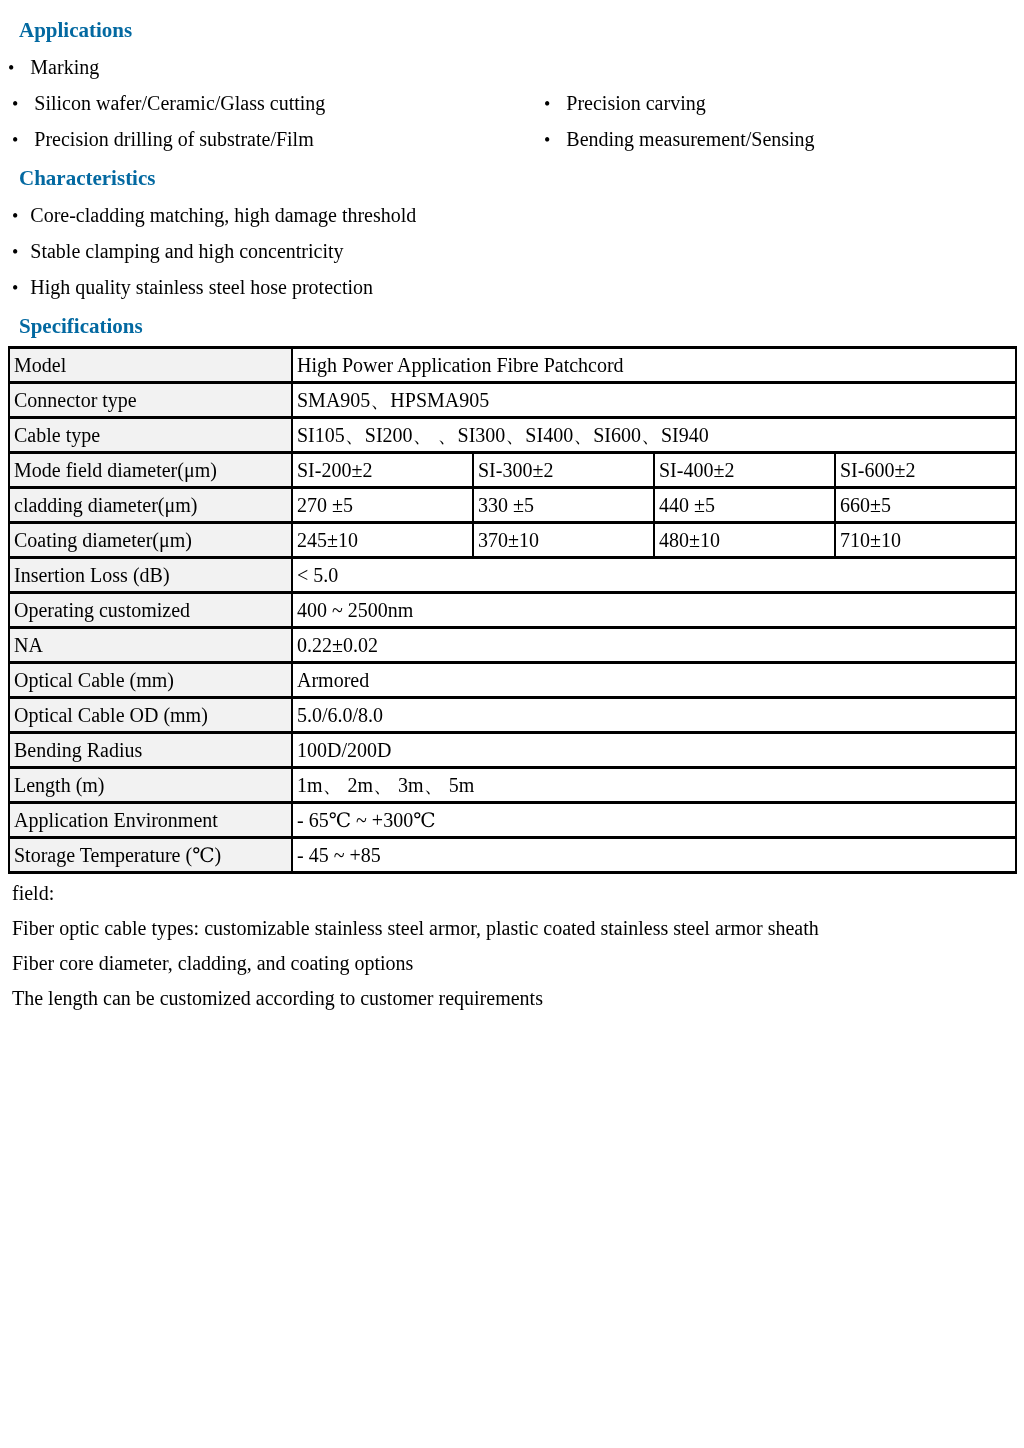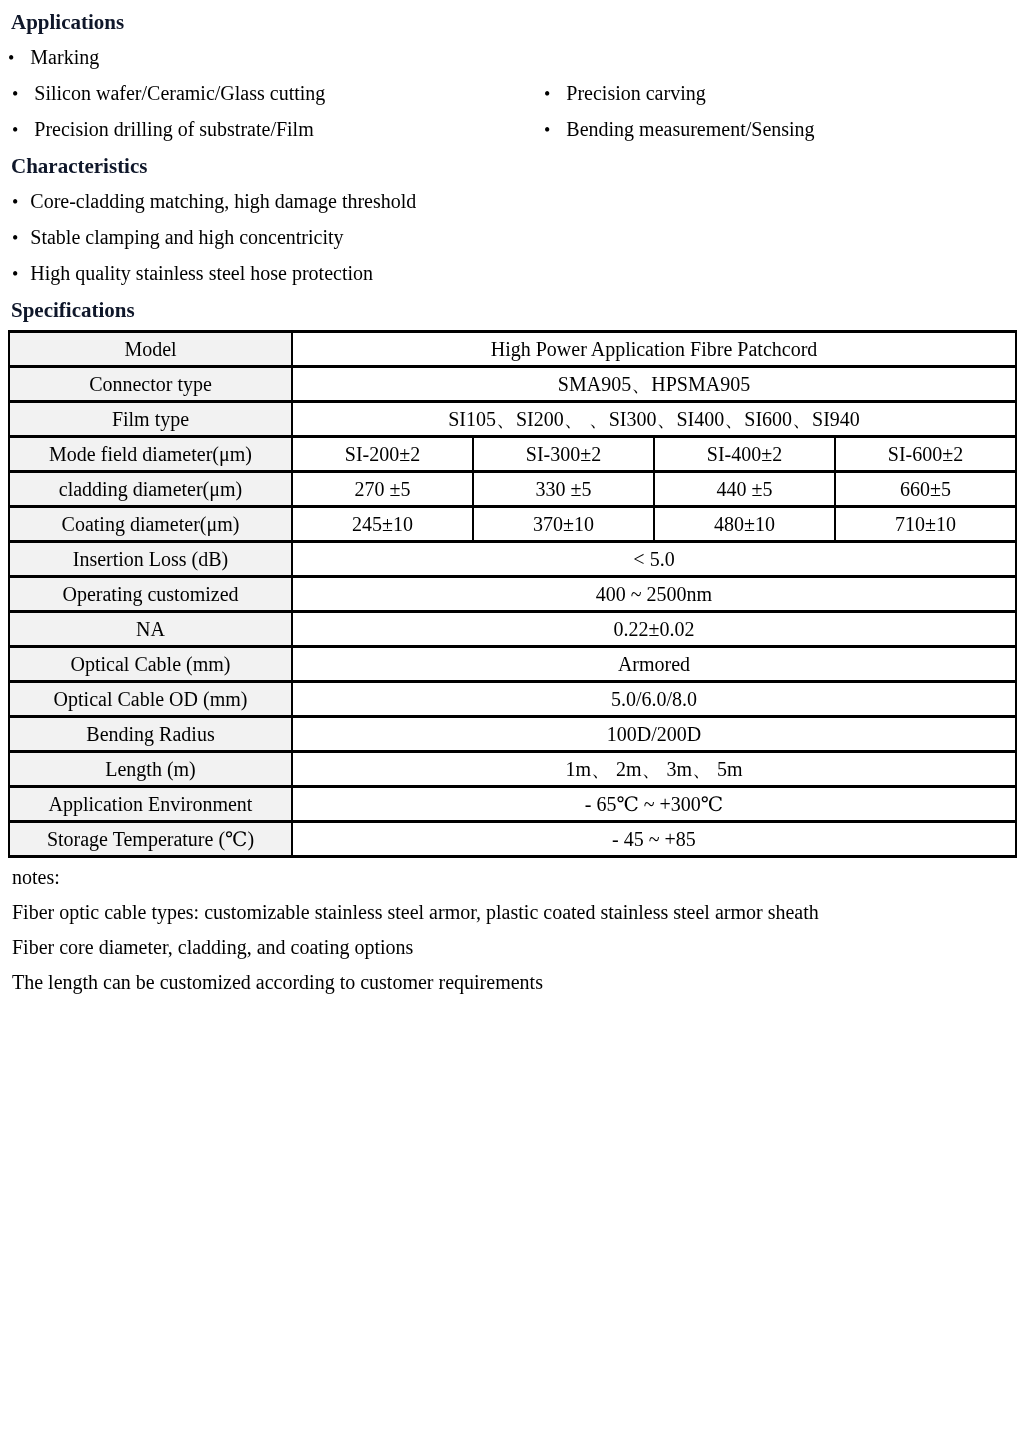--- a/index.html
+++ b/index.html
@@ -16,22 +16,22 @@
   }
   .page {
     box-sizing: border-box;
     width: 1024px;
     padding: 10px 8px 0 8px;
   }
   h2.sec {
     font-size: 21px;
     line-height: 24px;
     font-weight: bold;
-    color: #0f172a;
-    margin: 0;
+    color: #0369a1;
+    margin: 8px;
     padding-left: 3px;
     font-family: inherit;
   }
   .list {
     margin: 6px 0 6px 0;
   }
   .li-row {
     display: flex;
     font-size: 20px;
     line-height: 35px;
@@ -62,21 +62,20 @@
     border-collapse: collapse;
     table-layout: fixed;
     width: 1008px;
     margin-top: 8px;
   }
   table.spec-table td {
     border: 2px solid #000000;
     border-top-width: 3px;
     border-bottom-width: 3px;
     height: 32px;
-    text-align: center;
     vertical-align: middle;
     font-size: 20px;
     padding: 0 4px;
     overflow: hidden;
   }
   table.spec-table td.lbl {
     background: #f2f2f2;
   }
   col.c-label { width: 283px; }
   col.c-val   { width: 181px; }
@@ -149,21 +148,21 @@
     <tbody>
       <tr>
         <td class="lbl">Model</td>
         <td class="val" colspan="4">High Power Application Fibre Patchcord</td>
       </tr>
       <tr>
         <td class="lbl">Connector type</td>
         <td class="val" colspan="4">SMA905、HPSMA905</td>
       </tr>
       <tr>
-        <td class="lbl">Film type</td>
+        <td class="lbl">Cable type</td>
         <td class="val" colspan="4">SI105、SI200、 、SI300、SI400、SI600、SI940</td>
       </tr>
       <tr>
         <td class="lbl">Mode field diameter(μm)</td>
         <td class="val">SI-200±2</td>
         <td class="val">SI-300±2</td>
         <td class="val">SI-400±2</td>
         <td class="val">SI-600±2</td>
       </tr>
       <tr>
@@ -213,19 +212,19 @@
         <td class="val" colspan="4">- 65℃ ~ +300℃</td>
       </tr>
       <tr>
         <td class="lbl">Storage Temperature (℃)</td>
         <td class="val" colspan="4">- 45 ~ +85</td>
       </tr>
     </tbody>
   </table>
 
   <div class="notes">
-    <div class="note-line">notes:</div>
+    <div class="note-line">field:</div>
     <div class="note-line">Fiber optic cable types: customizable stainless steel armor, plastic coated stainless steel armor sheath</div>
     <div class="note-line">Fiber core diameter, cladding, and coating options</div>
     <div class="note-line">The length can be customized according to customer requirements</div>
   </div>
 
 </div>
 
 </body></html>

